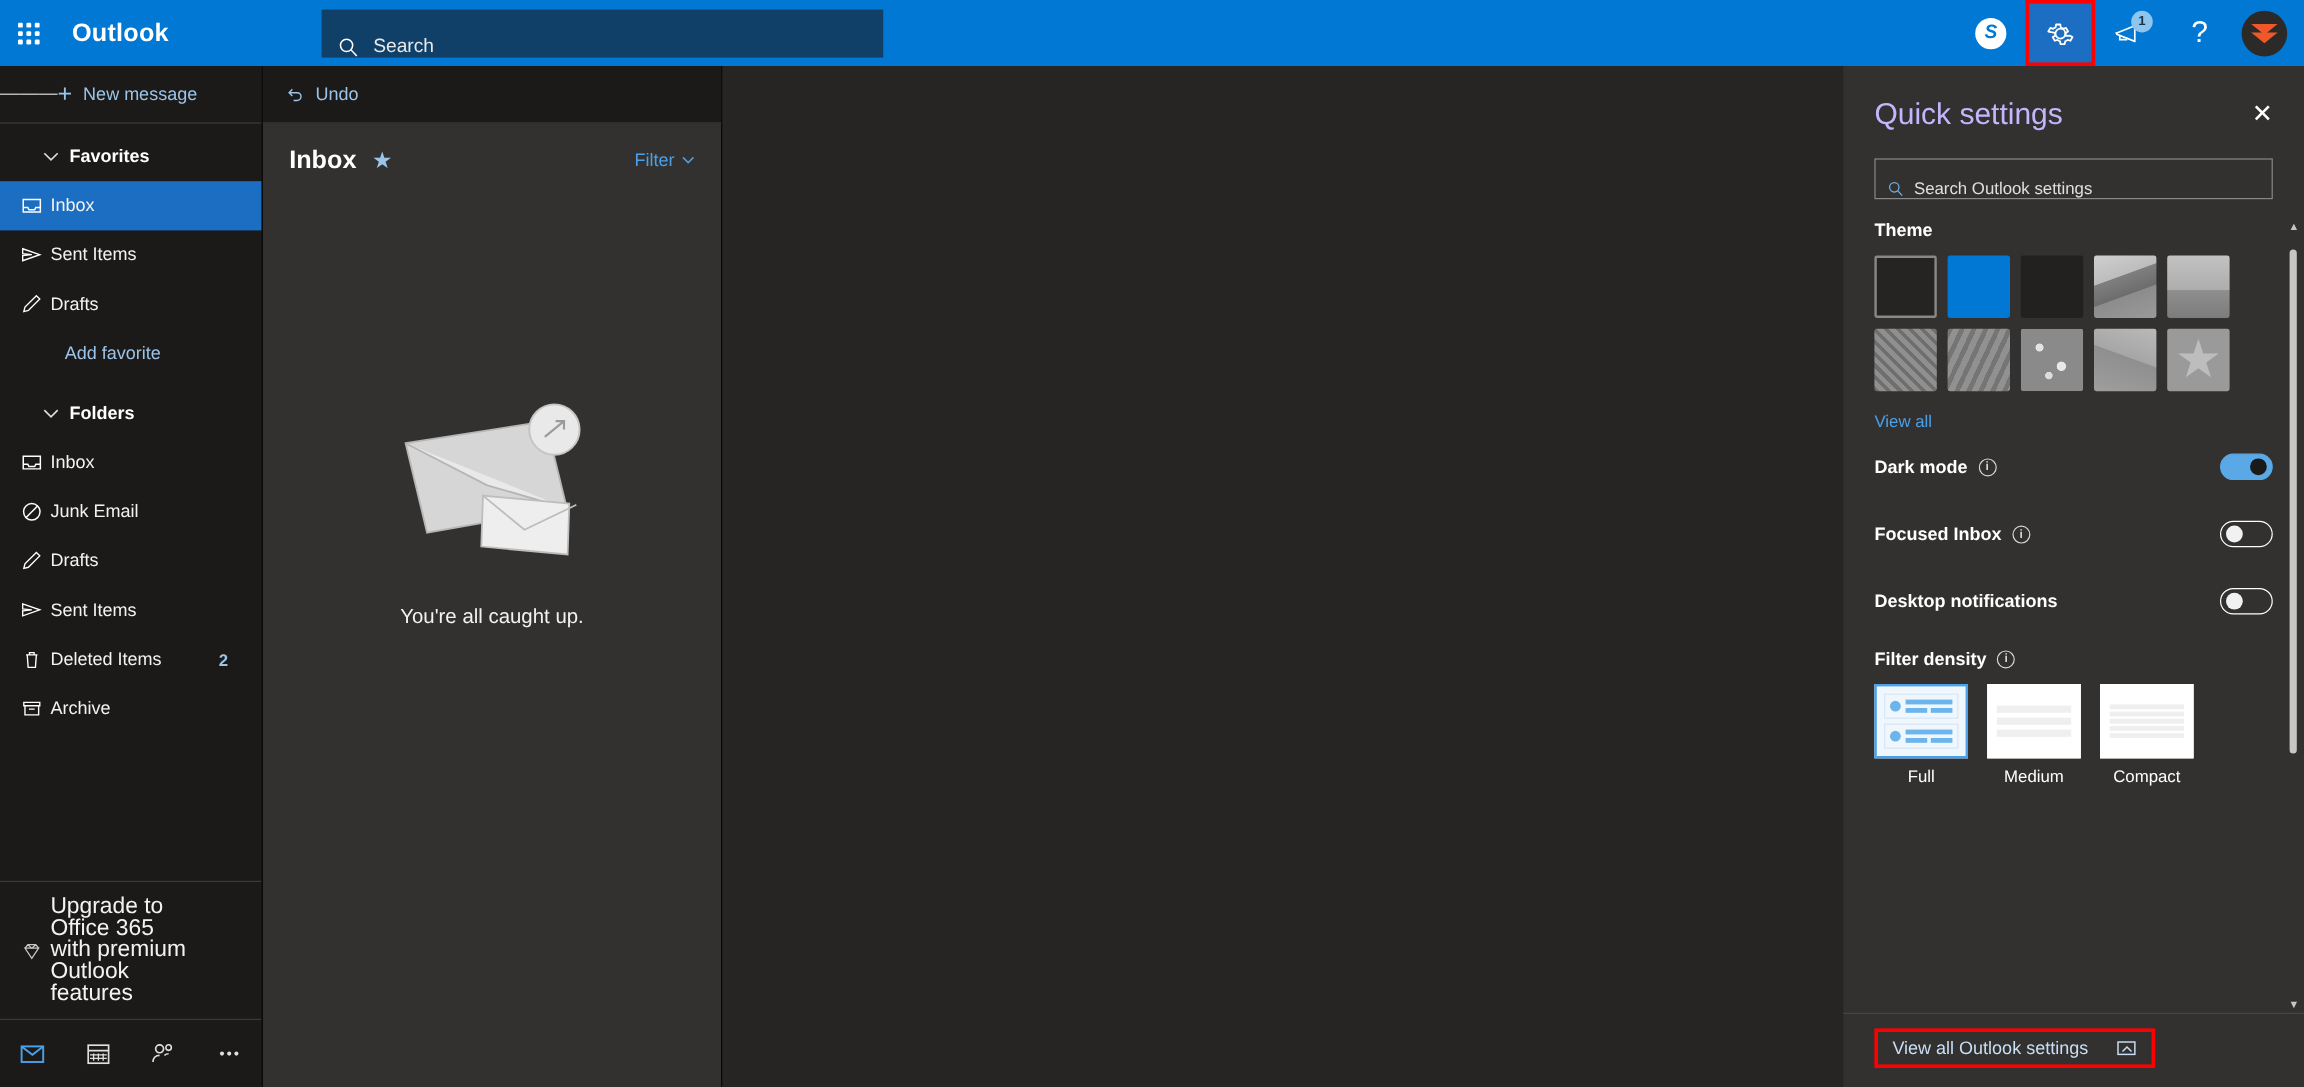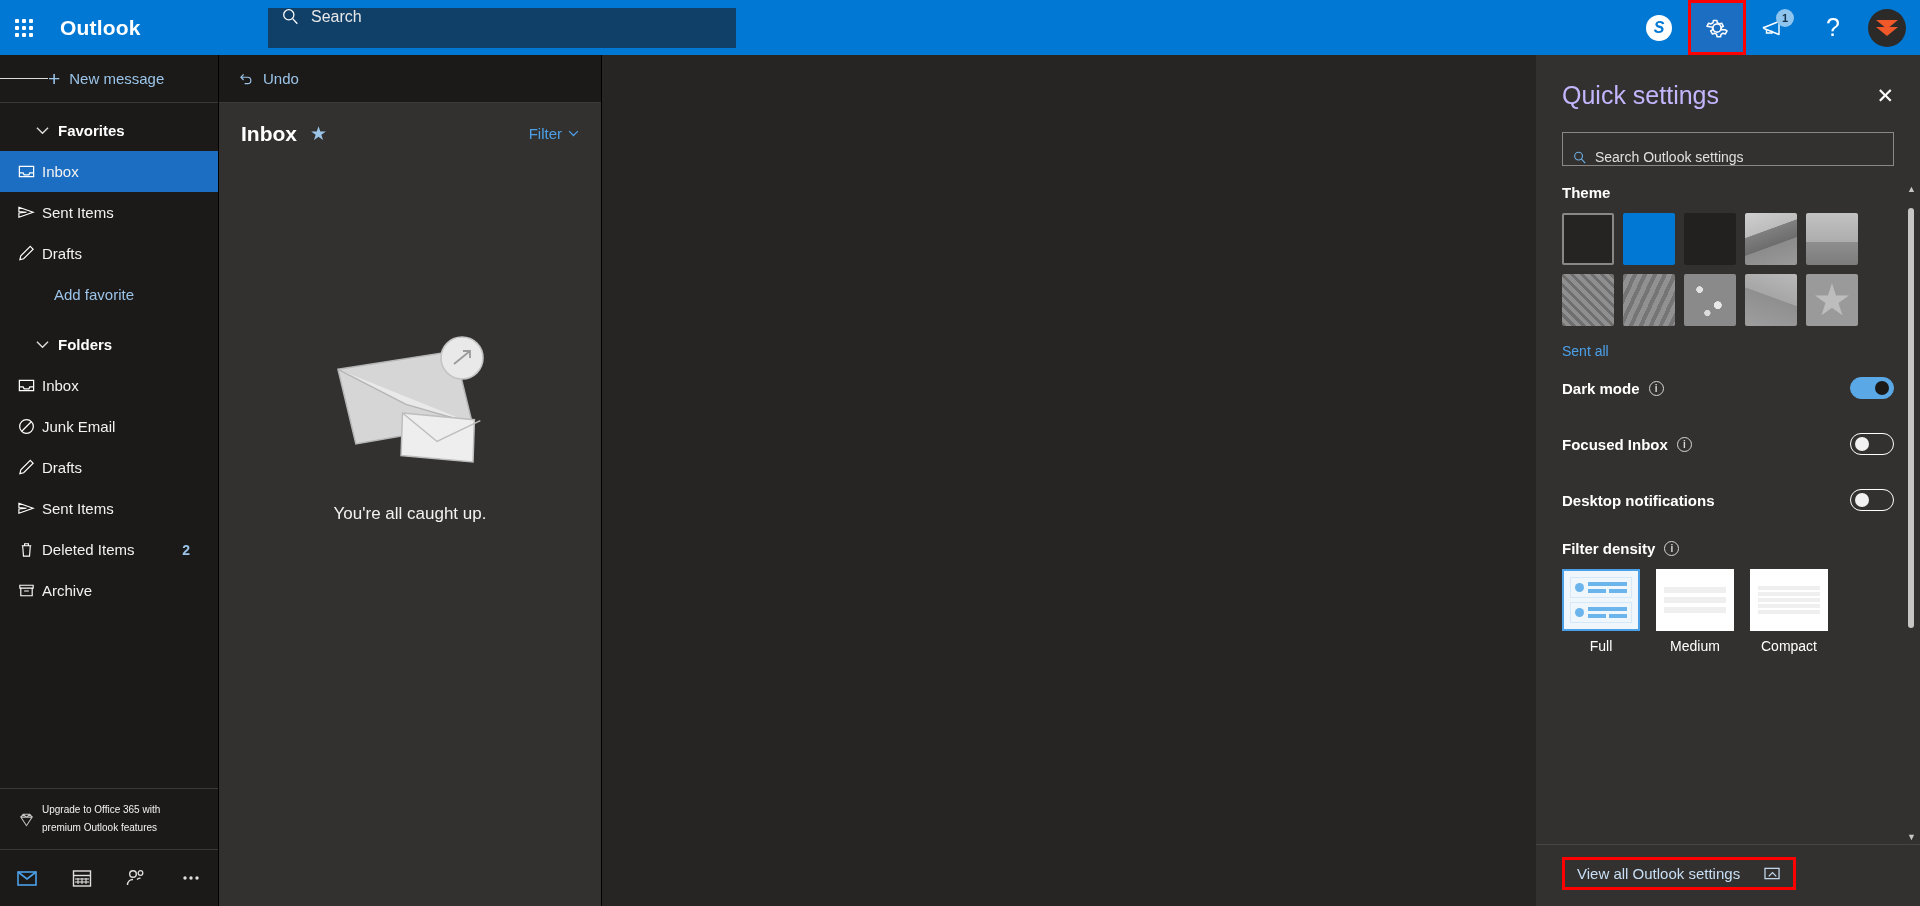--- a/index.html
+++ b/index.html
@@ -23,21 +23,21 @@
     cursor: pointer;
   }
   .waffle-grid { display: grid; grid-template-columns: repeat(3, 4px); grid-template-rows: repeat(3, 4px); gap: 3px; }
   .waffle-grid i { background: #fff; border-radius: 1px; display:block; width:4px; height:4px; }
   .brand {
     font-size: 21px; font-weight: bold; color: #fff; margin-left: 12px; letter-spacing: .2px;
     cursor: pointer;
   }
   .searchwrap {
     position: absolute; left: 268px; top: 8px; width: 468px; height: 40px;
-    background: #103f68; display: flex; align-items: flex-start; padding: 0 14px; cursor: text;
+    background: #103f68; display: flex; align-items: flex-end; padding: 0 14px; cursor: text;
   }
   .searchwrap .mag { margin-right: 12px; display:flex; }
   .searchwrap input {
     background: transparent; border: 0; outline: 0; color: #fff;
     font-size: 16px; font-family: "Liberation Sans", sans-serif; width: 100%;
   }
   .searchwrap input::placeholder { color: #e8e8e8; opacity: 1; }
 
   .topright { position: absolute; right: 0; top: 0; height: 55px; display: flex; align-items: center; }
   .tr-btn {
@@ -97,21 +97,21 @@
   .navitem.sel { background: #1b6ec2; }
   .navitem .ico { width: 32px; display: flex; align-items: center; justify-content: center; flex: 0 0 32px; }
   .navitem .lbl { flex: 1; }
   .navitem .cnt { color: #9bc4e8; font-size: 14px; font-weight: bold; padding-right: 28px; }
   .navitem.link { color: #9bc4e8; padding-left: 54px; }
   .promo {
     border-top: 1px solid #3b3a39; border-bottom: 1px solid #3b3a39;
     display: flex; align-items: center; padding: 12px 10px; cursor: pointer;
   }
   .promo .ico { width: 32px; display: flex; align-items: center; justify-content: center; flex: 0 0 32px; }
-  .promo .txt { font-size: 10px; line-height: 18px; color: #f3f2f1; max-width: 120px; }
+  .promo .txt { font-size: 19px; line-height: 18px; color: #f3f2f1; max-width: 120px; }
   .bottomnav { height: 56px; display: flex; align-items: center; }
   .bn-btn { flex: 1; display: flex; align-items: center; justify-content: center; cursor: pointer; }
 
   
   .msglist {
     width: 384px; flex: 0 0 384px; background: #323130;
     border-left: 1px solid #000; border-right: 1px solid #000;
     display: flex; flex-direction: column; min-height: 0;
   }
   .msglist-head { height: 61px; display: flex; align-items: center; padding: 0 22px; }
@@ -501,21 +501,21 @@
           <div class="swatch" style="background:#222120"></div>
           <div class="swatch" style="background:linear-gradient(160deg,#cfcfcf 0%,#bdbdbd 35%,#7f7f7f 36%,#6d6d6d 60%,#8c8c8c 61%,#9a9a9a 100%)"></div>
           <div class="swatch" style="background:linear-gradient(180deg,#c2c2c2 0%,#adadad 55%,#8e8e8e 56%,#7c7c7c 100%)"></div>
           <div class="swatch" style="background:repeating-linear-gradient(45deg,#6f6f6f 0 3px,#8f8f8f 3px 7px)"></div>
           <div class="swatch" style="background:repeating-linear-gradient(115deg,#757575 0 4px,#919191 4px 9px)"></div>
           <div class="swatch" style="background:radial-gradient(circle at 30% 30%,#e3e3e3 0 6%,transparent 7%),radial-gradient(circle at 65% 60%,#e8e8e8 0 8%,transparent 9%),radial-gradient(circle at 45% 75%,#dcdcdc 0 6%,transparent 7%),#8a8a8a"></div>
           <div class="swatch" style="background:linear-gradient(200deg,#b9b9b9 0%,#a6a6a6 45%,#8f8f8f 46%,#9e9e9e 100%)"></div>
           <div class="swatch" style="background:#9a9a9a;display:flex;align-items:center;justify-content:center;color:#bdbdbd;font-size:44px;line-height:1">★</div>
         </div>
 
-        <a class="viewall">Sent all</a>
+        <a class="viewall">View all</a>
 
         <div class="toggle-row">
           <span class="toggle-lbl">
             <span>Dark mode</span>
             <i class="info-i">i</i>
           </span>
           <span class="switch on">
               <span class="knob"></span>
             </span>
         </div>

